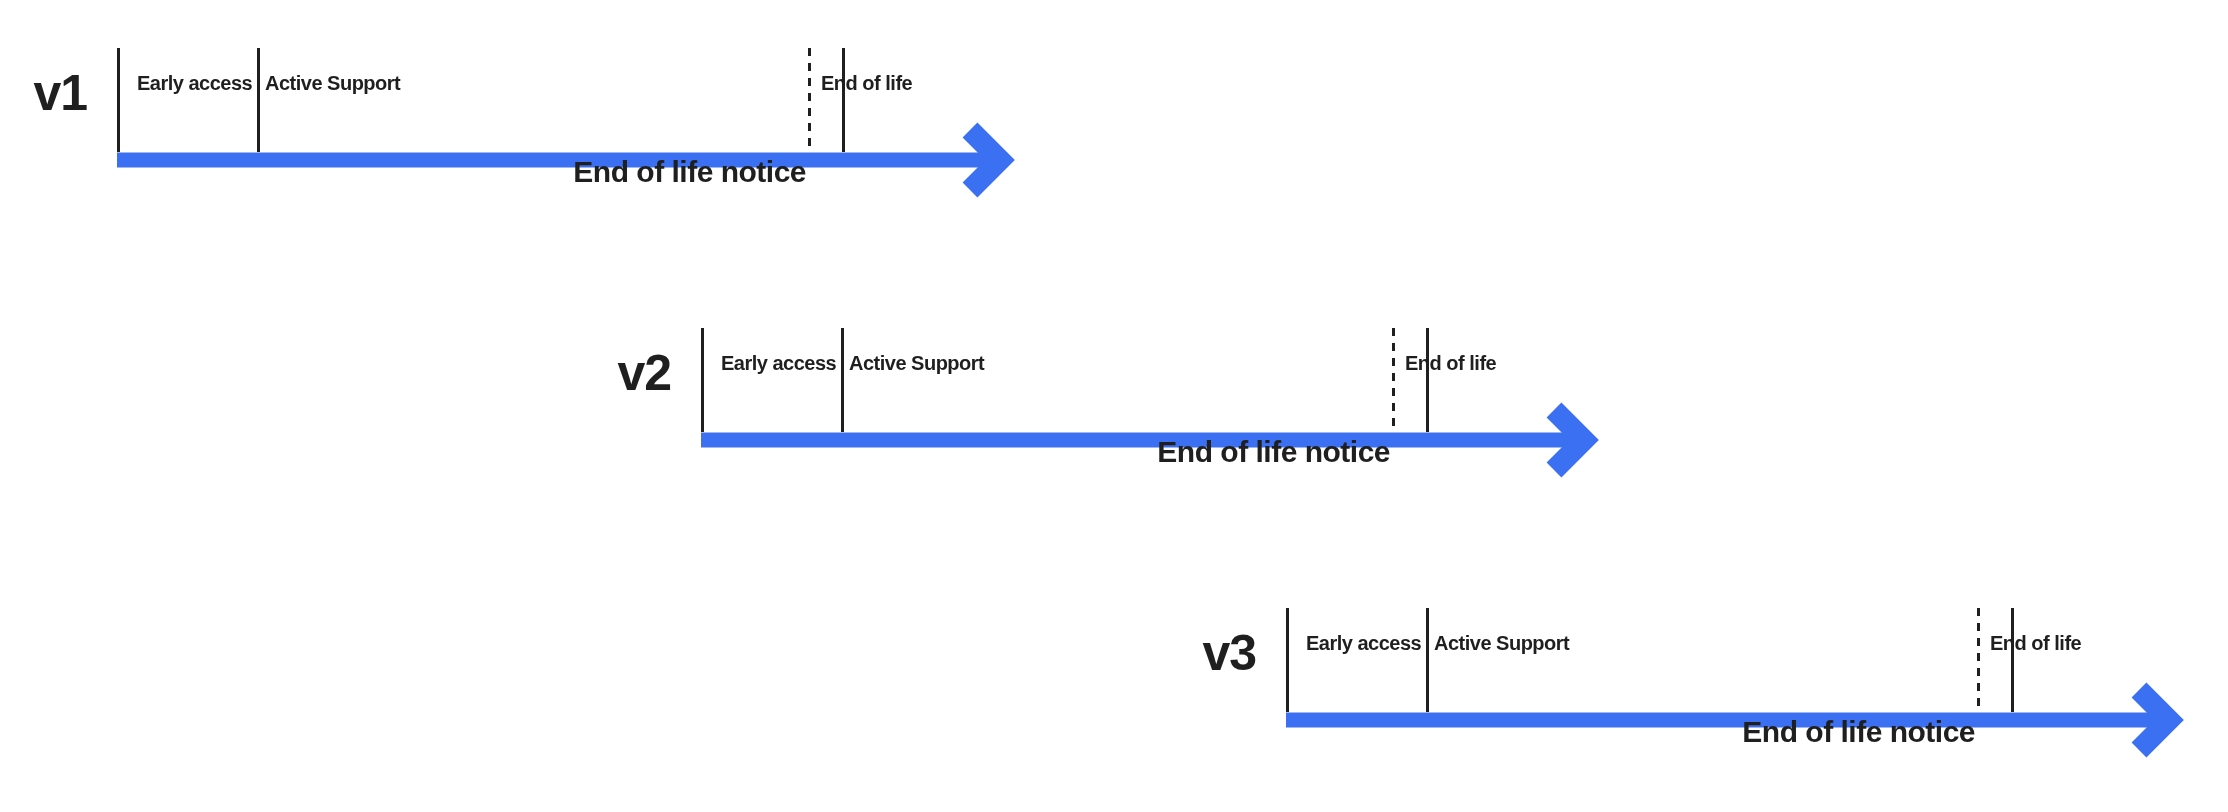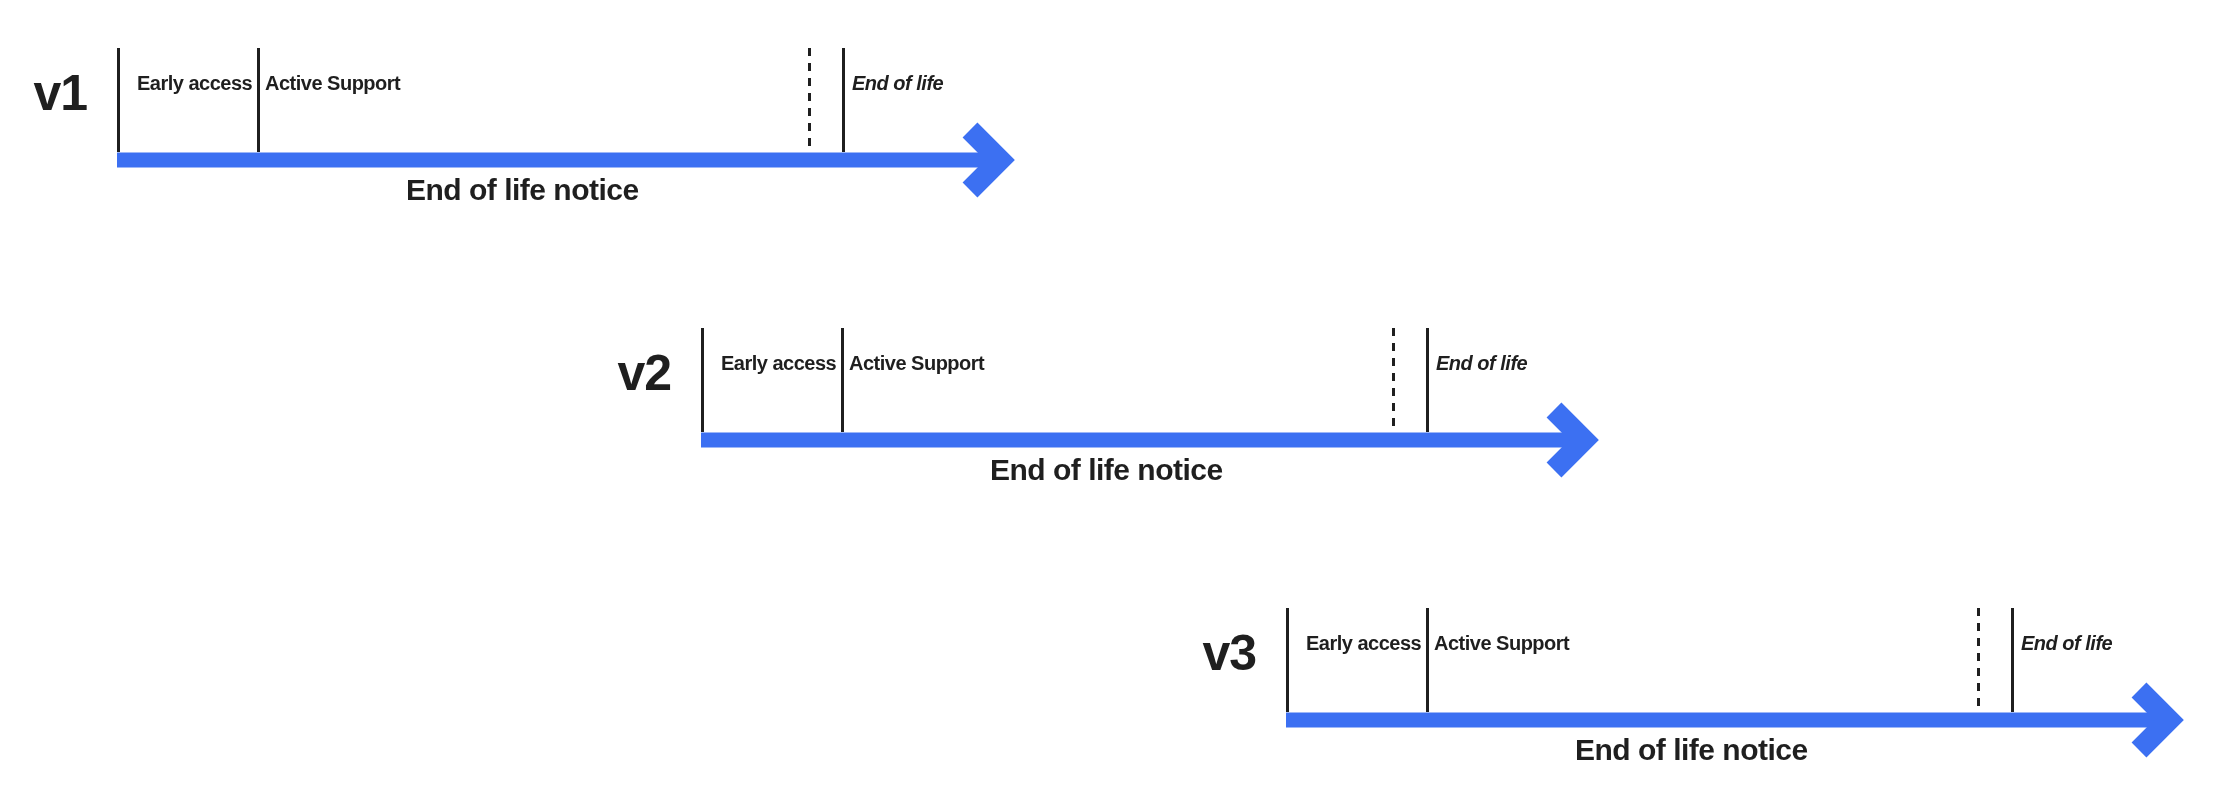--- a/index.html
+++ b/index.html
@@ -21,23 +21,23 @@
   .vlabel{
     position:absolute;left:-132px;top:20px;width:102px;text-align:right;
     font-size:50px;line-height:50px;font-weight:bold;letter-spacing:-1px;
   }
   .lbl{
     position:absolute;top:-3px;font-size:20px;line-height:34px;
     font-weight:bold;letter-spacing:-0.5px;margin-top:21px;
   }
   .early{left:20px;width:118px;}
   .active{left:148px;width:430px;}
-  .eol{left:735px;width:220px;font-style:italic;}
+  .eol{left:704px;width:220px;}
   .notice{
-    position:absolute;top:125px;left:289px;width:400px;text-align:left;
+    position:absolute;top:107px;left:289px;width:400px;text-align:right;
     font-size:30px;line-height:34px;font-weight:bold;letter-spacing:-0.5px;
   }
 </style>
 </head>
 <body>
 
 <div class="row pos1">
   <div class="vlabel">v1</div>
   <svg class="graphic" width="960" height="170" viewBox="0 0 960 170">
     <line class="tick" x1="1.5" y1="0" x2="1.5" y2="104" stroke="#1F1F1F"></line>

